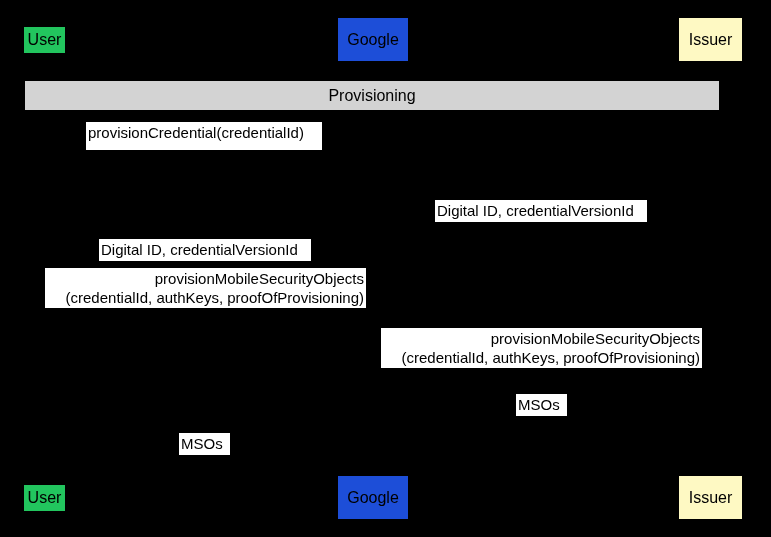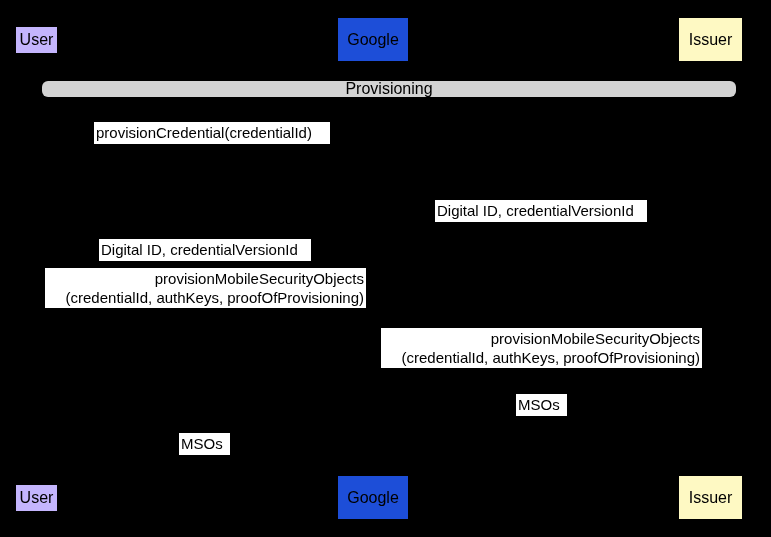--- a/index.html
+++ b/index.html
@@ -23,22 +23,23 @@
     box-sizing: border-box;
     display: flex;
     align-items: center;
     justify-content: center;
     font-size: 16px;
     line-height: 1;
     color: #000000;
     white-space: nowrap;
   }
   .actor-plain {
-    background: #c4b5fd;
+    background: #22c55e;
     padding: 3px 1px 4px 1px;
+    margin-left: 8px;
   }
   .actor-green {
     background: #1d4ed8;
   }
   .actor-yellow {
     background: #fef9c3;
   }
   
   .group-bar {
     position: absolute;
@@ -67,22 +68,22 @@
     text-align: left;
   }
 </style>
 </head>
 <body>
 
 <div id="diagram">
     <div class="actor actor-plain" style="left: 16px; top: 27px; width: 41px; height: 26px;">User</div>
     <div class="actor actor-green" style="left: 338px; top: 18px; width: 70px; height: 43px;">Google</div>
     <div class="actor actor-yellow" style="left: 679px; top: 18px; width: 63px; height: 43px;">Issuer</div>
-    <div class="group-bar" style="left: 42px; top: 81px; width: 694px; height: 16px; border-radius: 6px;">Provisioning</div>
-    <div class="msg left" style="left: 86px; top: 122px; width: 236px; height: 22px; margin-left: 8px;">provisionCredential(credentialId)</div>
+    <div class="group-bar" style="left: 25px; top: 81px; width: 694px; height: 29px;">Provisioning</div>
+    <div class="msg left" style="left: 86px; top: 122px; width: 236px; height: 28px;">provisionCredential(credentialId)</div>
     <div class="msg left" style="left: 435px; top: 200px; width: 212px; height: 22px;">Digital ID, credentialVersionId</div>
     <div class="msg left" style="left: 99px; top: 239px; width: 212px; height: 22px;">Digital ID, credentialVersionId</div>
     <div class="msg" style="left: 45px; top: 268px; width: 321px; height: 40px;">provisionMobileSecurityObjects
 (credentialId, authKeys, proofOfProvisioning)</div>
     <div class="msg" style="left: 381px; top: 328px; width: 321px; height: 40px;">provisionMobileSecurityObjects
 (credentialId, authKeys, proofOfProvisioning)</div>
     <div class="msg left" style="left: 516px; top: 394px; width: 51px; height: 22px;">MSOs</div>
     <div class="msg left" style="left: 179px; top: 433px; width: 51px; height: 22px;">MSOs</div>
     <div class="actor actor-plain" style="left: 16px; top: 485px; width: 41px; height: 26px;">User</div>
     <div class="actor actor-green" style="left: 338px; top: 476px; width: 70px; height: 43px;">Google</div>

